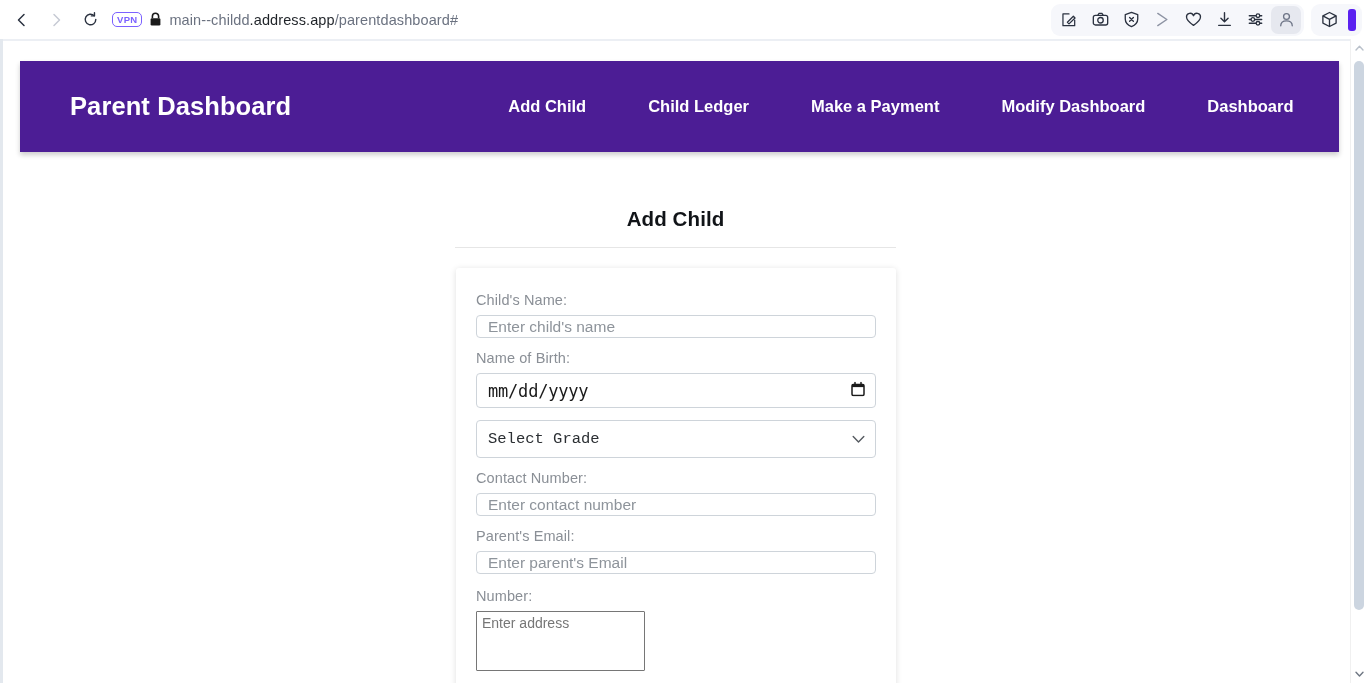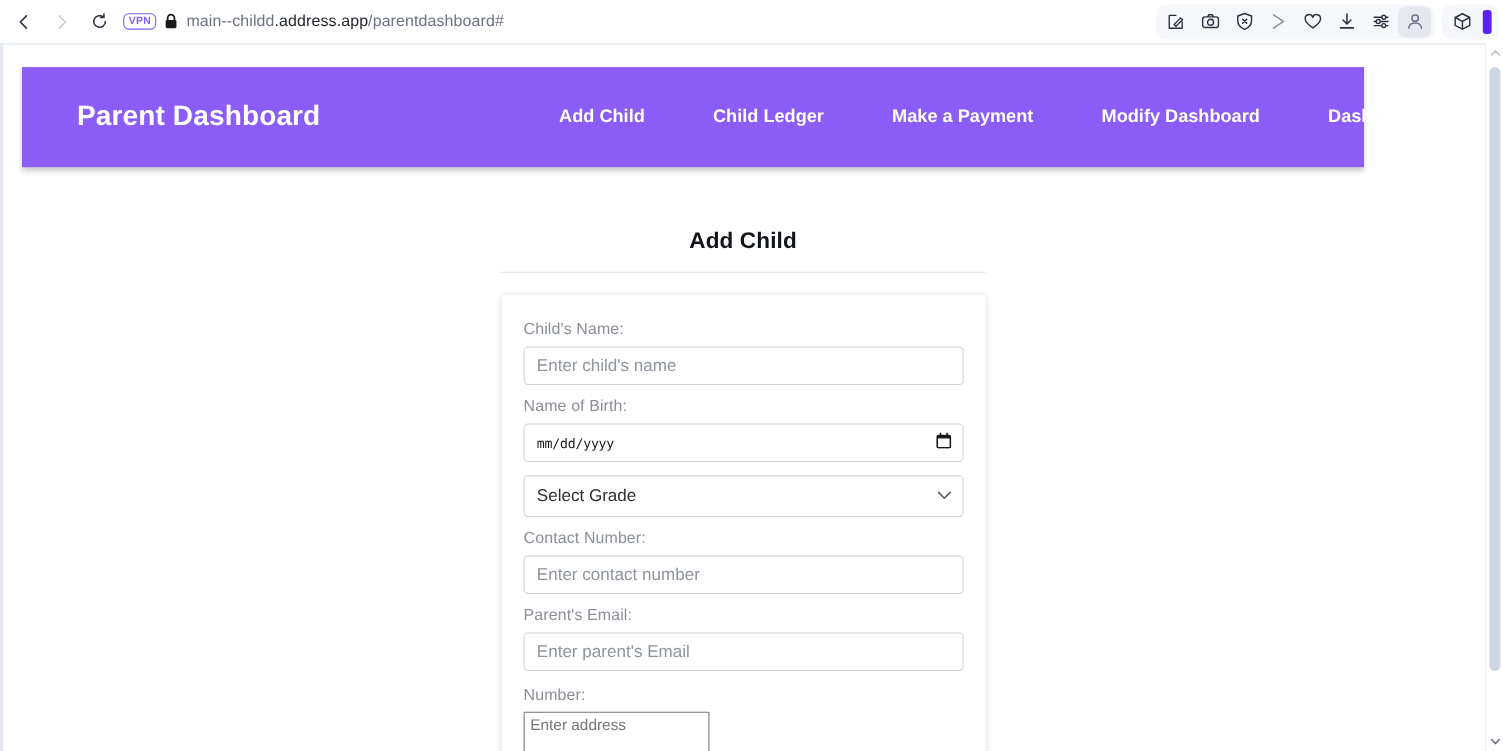--- a/index.html
+++ b/index.html
@@ -108,22 +108,22 @@
   #viewport-top-shade {
     position: absolute; left: 0; top: 0;
     width: 1366px; height: 2px;
     background: #eceff4;
   }
 
   
   #site-navbar {
     position: absolute;
     left: 20px; top: 22px;
-    width: 1220px; height: 91px;
-    background: #8b5cf6;
+    width: 1319px; height: 91px;
+    background: #4c1d95;
     box-shadow: 0 3px 5px rgba(0,0,0,.20);
     display: flex; align-items: center;
   }
   #brand-title {
     color: #ffffff;
     font-size: 25.5px;
     font-weight: bold;
     margin-left: 50px;
     letter-spacing: .1px;
     white-space: nowrap;
@@ -180,21 +180,21 @@
   .field-label {
     display: block;
     font-size: 14.5px;
     color: #8a8f96;
     margin-bottom: 7px;
     letter-spacing: .1px;
   }
   .field-input {
     display: block;
     width: 400px;
-    height: 35px;
+    height: 23px;
     border: 1px solid #ced4da;
     border-radius: 4px;
     padding: 0 11px;
     font-size: 15.5px;
     color: #737373;
     font-family: "Liberation Sans", sans-serif;
     background: #ffffff;
     outline: none;
   }
   .field-input::placeholder { color: #8e949b; opacity: 1; }
@@ -205,21 +205,21 @@
     width: 400px; height: 35px;
     border: 1px solid #ced4da;
     border-radius: 4px;
     padding: 0 11px;
     background: #ffffff;
     display: flex; align-items: center;
     cursor: text;
   }
   .date-placeholder {
     font-family: "DejaVu Sans Mono", monospace;
-    font-size: 12px;
+    font-size: 17px;
     color: #1a1a1a;
     letter-spacing: -.2px;
   }
   #calendar-icon {
     position: absolute;
     right: 11px; top: 50%;
     transform: translateY(-50%);
     cursor: pointer;
   }
 
@@ -227,20 +227,21 @@
   .select-box {
     width: 400px; height: 38px;
     border: 1px solid #ced4da;
     border-radius: 4px;
     padding: 0 11px;
     display: flex; align-items: center;
     background: #ffffff;
     font-size: 15.5px;
     color: #2b2f33;
     cursor: pointer;
+    font-family: Liberation Mono, monospace;
   }
   #select-chevron {
     position: absolute;
     right: 11px; top: 50%;
     transform: translateY(-50%);
     pointer-events: none;
   }
 
   #address-group { margin-top: 14px; }
   .address-textarea {

